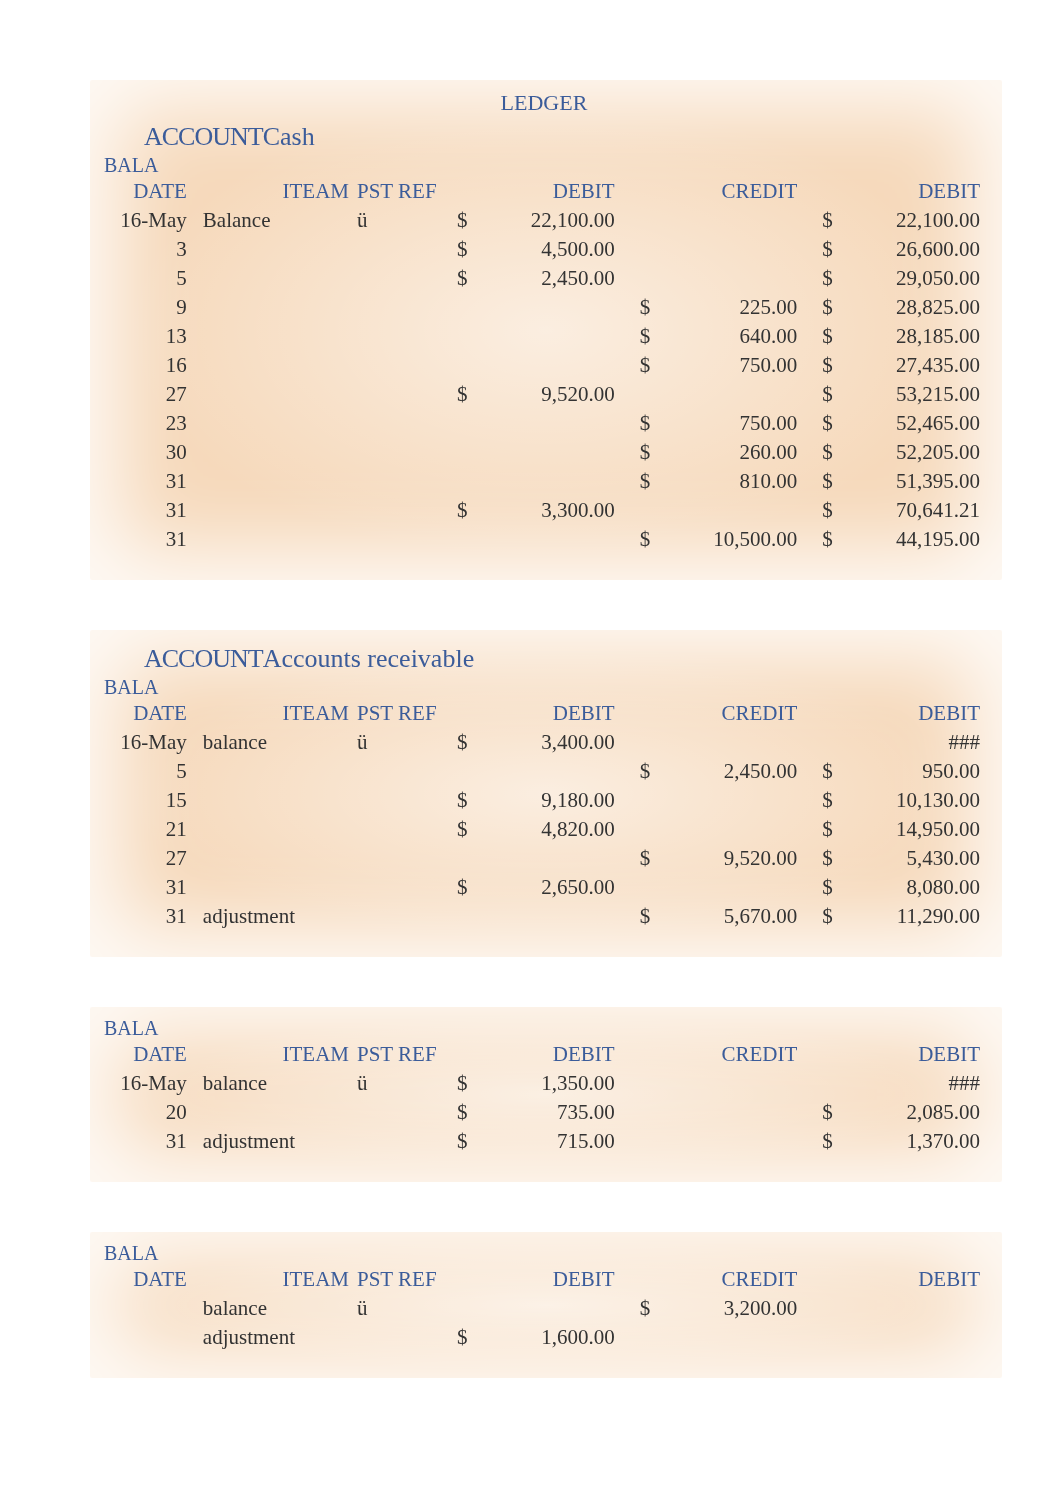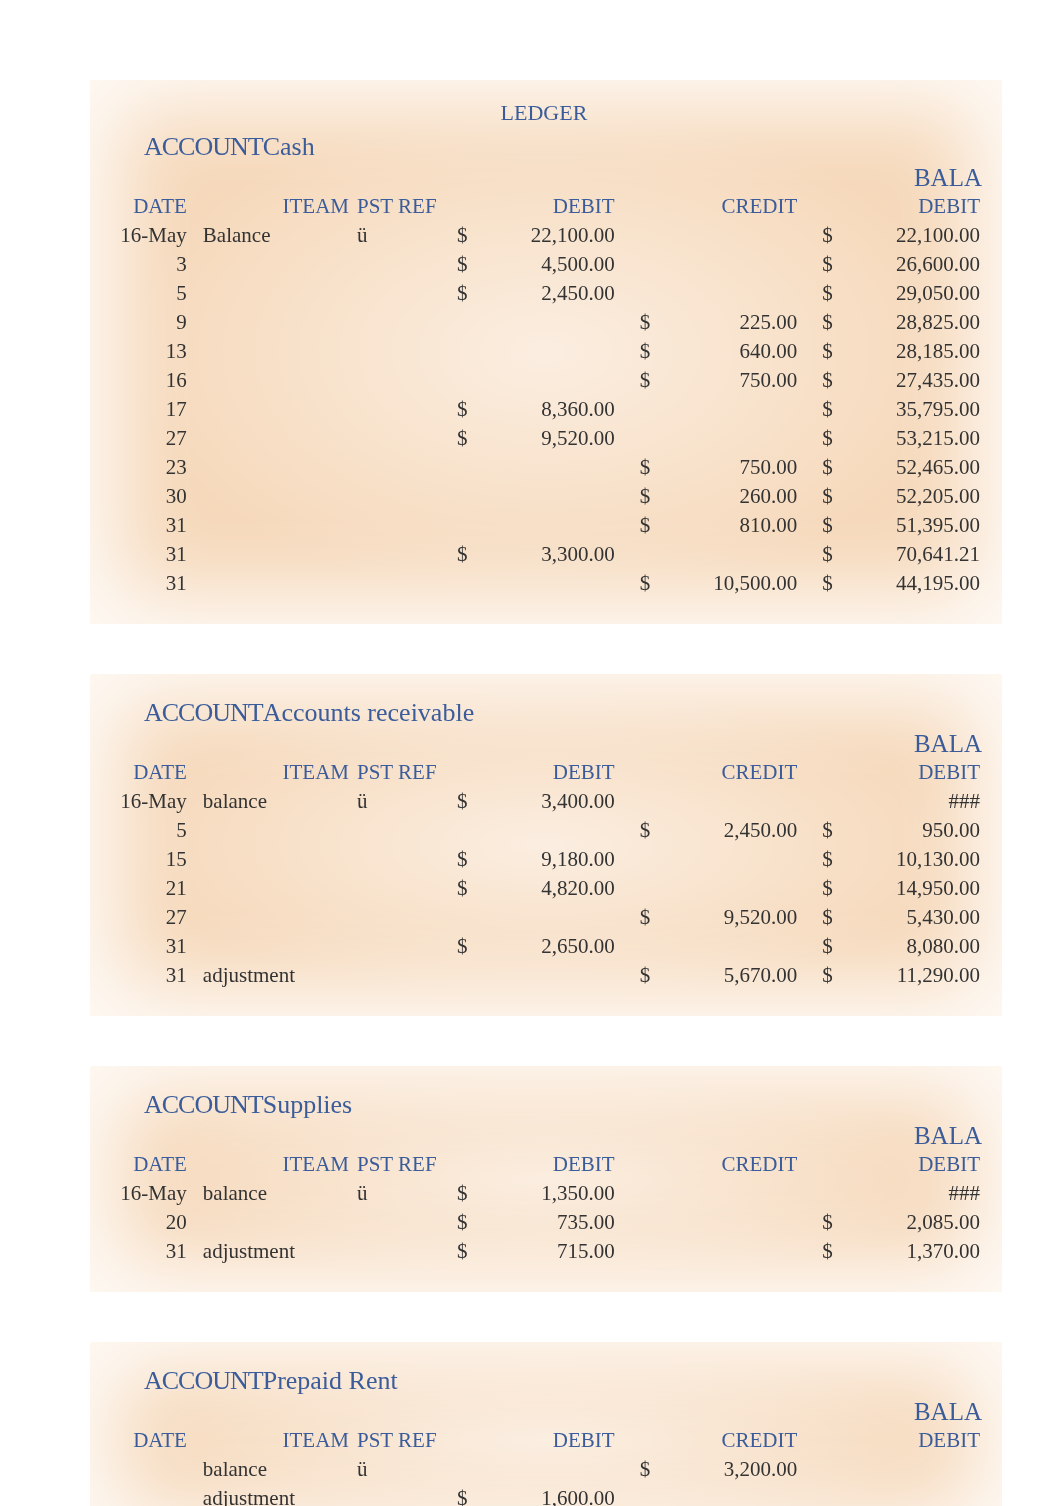--- a/index.html
+++ b/index.html
@@ -18,21 +18,21 @@
       text-align: center;
       color: #3b5c9a;
       font-size: 22px;
       margin-bottom: 6px;
       position: relative;
       z-index: 2;
     }
     .ledger-section {
       position: relative;
       margin-bottom: 50px;
-      padding: 20px 18px 26px 14px;
+      padding: 10px 18px 26px 14px;
       border-radius: 2px;
       background:
         radial-gradient(ellipse at 50% 50%, rgba(255,255,255,0.55) 0%, rgba(255,255,255,0) 65%),
         linear-gradient(#f6d9bb, #f6d9bb);
       box-shadow: 0 0 40px 20px rgba(246,217,187,0.0) inset;
     }
     .ledger-section::before {
       content: "";
       position: absolute;
       inset: 0;
@@ -41,23 +41,22 @@
     }
     .acct-line {
       color: #3b5c9a;
       font-size: 26px;
       margin: 4px 0 2px 40px;
       position: relative;
       z-index: 2;
     }
     .acct-label { letter-spacing: -1px; }
     .bala {
-      text-align: right;
       color: #3b5c9a;
-      font-size: 25px;
+      font-size: 20px;
       padding-right: 2px;
       position: relative;
       z-index: 2;
     }
     table.ledger {
       width: 100%;
       border-collapse: collapse;
       table-layout: fixed;
       position: relative;
       z-index: 2;
@@ -179,31 +178,20 @@
             <td class="col-item"></td>
             <td class="col-pstref"></td>
             <td class="col-cur"></td>
             <td class="col-amt"></td>
             <td class="col-cur">$</td>
             <td class="col-amt">750.00</td>
             <td class="col-cur">$</td>
             <td class="col-amt">27,435.00</td>
           </tr>
           <tr>
-            <td class="col-date">17</td>
-            <td class="col-item"></td>
-            <td class="col-pstref"></td>
-            <td class="col-cur">$</td>
-            <td class="col-amt">8,360.00</td>
-            <td class="col-cur"></td>
-            <td class="col-amt"></td>
-            <td class="col-cur">$</td>
-            <td class="col-amt">35,795.00</td>
-          </tr>
-          <tr>
             <td class="col-date">27</td>
             <td class="col-item"></td>
             <td class="col-pstref"></td>
             <td class="col-cur">$</td>
             <td class="col-amt">9,520.00</td>
             <td class="col-cur"></td>
             <td class="col-amt"></td>
             <td class="col-cur">$</td>
             <td class="col-amt">53,215.00</td>
           </tr>
@@ -365,21 +353,20 @@
             <td class="col-amt"></td>
             <td class="col-cur">$</td>
             <td class="col-amt">5,670.00</td>
             <td class="col-cur">$</td>
             <td class="col-amt">11,290.00</td>
           </tr>
         </tbody>
       </table>
     </div>
     <div class="ledger-section">
-      <div class="acct-line"><span class="acct-label">ACCOUNT</span><span>Supplies</span></div>
       <div class="bala">BALA</div>
       <table class="ledger">
         <colgroup>
           <col style="width: 80px;">
           <col style="width: 130px;">
           <col style="width: 70px;">
           <col style="width: 30px;">
           <col style="width: 124px;">
           <col style="width: 30px;">
           <col style="width: 124px;">
@@ -427,21 +414,20 @@
             <td class="col-amt">715.00</td>
             <td class="col-cur"></td>
             <td class="col-amt"></td>
             <td class="col-cur">$</td>
             <td class="col-amt">1,370.00</td>
           </tr>
         </tbody>
       </table>
     </div>
     <div class="ledger-section">
-      <div class="acct-line"><span class="acct-label">ACCOUNT</span><span>Prepaid Rent</span></div>
       <div class="bala">BALA</div>
       <table class="ledger">
         <colgroup>
           <col style="width: 80px;">
           <col style="width: 130px;">
           <col style="width: 70px;">
           <col style="width: 30px;">
           <col style="width: 124px;">
           <col style="width: 30px;">
           <col style="width: 124px;">

